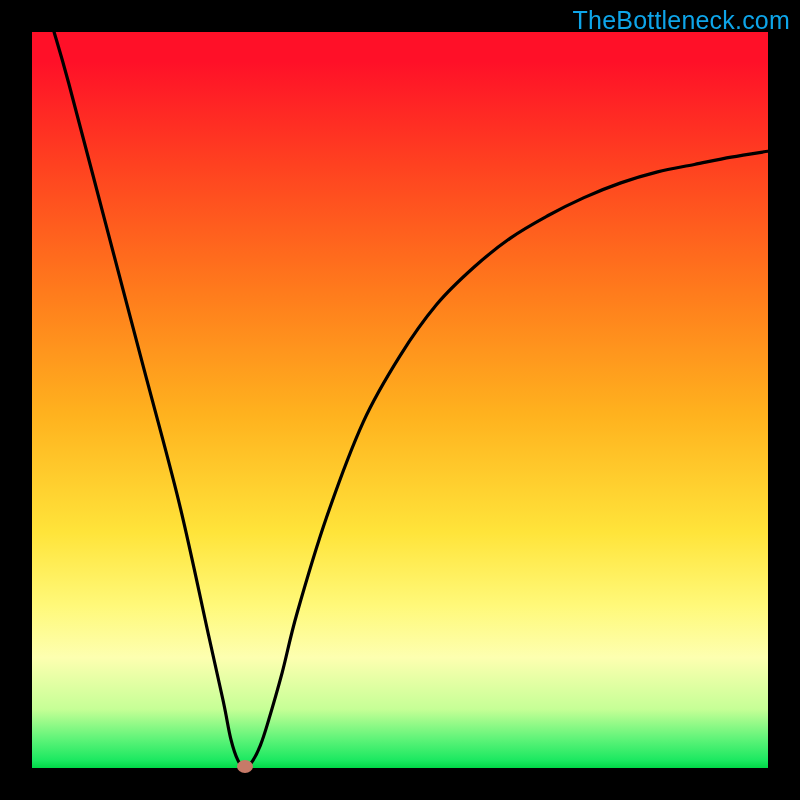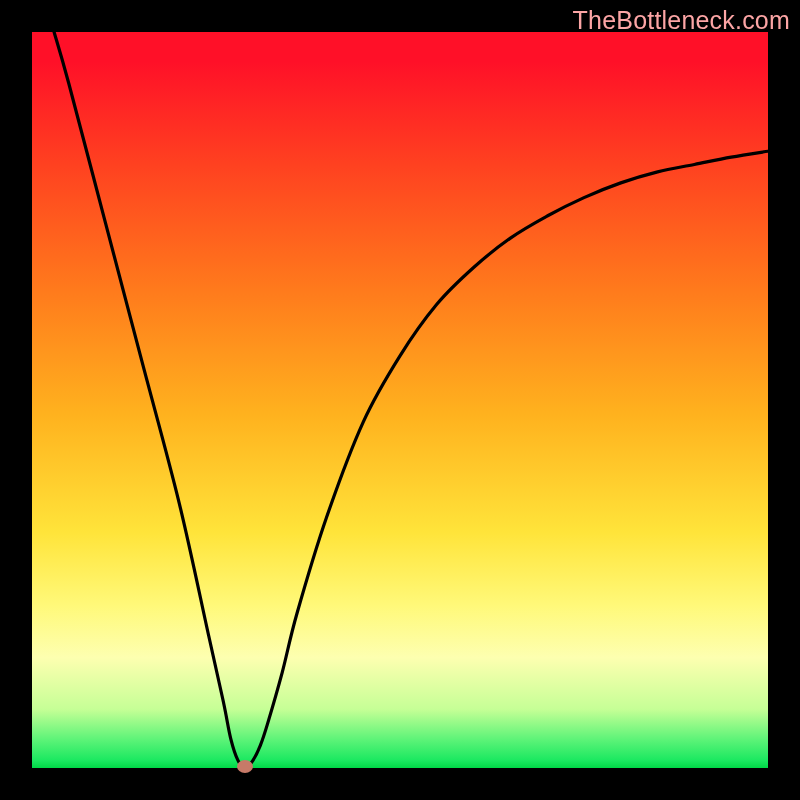--- a/index.html
+++ b/index.html
@@ -38,21 +38,21 @@
       #c6ff96 92%,
       #60f479 96%,
       #1ae860 99%,
       #00d847 100%
     );
   }
   .watermark {
     position: absolute;
     top: 6px;
     right: 10px;
-    color: #fca5a5;
+    color: #0ea5e9;
     font-size: 25px;
     font-weight: 500;
     letter-spacing: 0.2px;
     user-select: none;
   }
   svg.curve {
     position: absolute;
     left: 0;
     top: 0;
     width: 736px;

